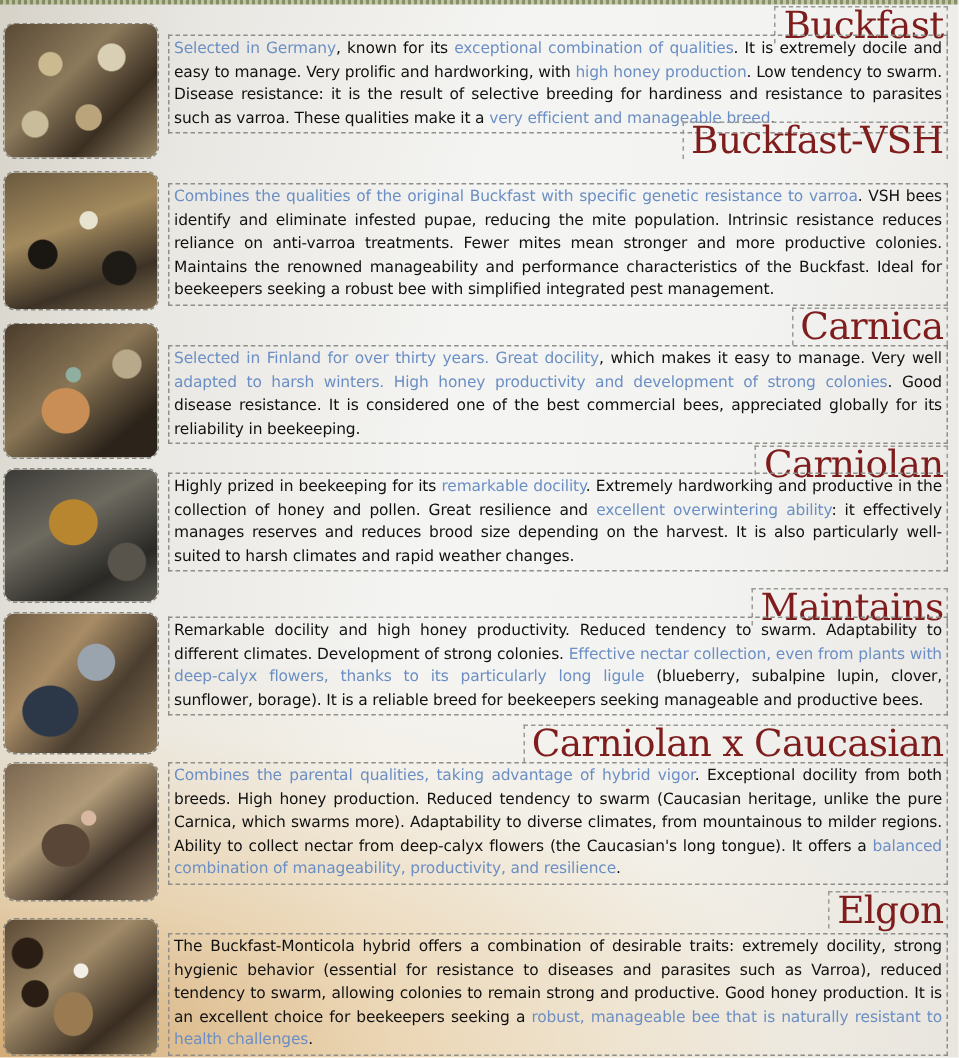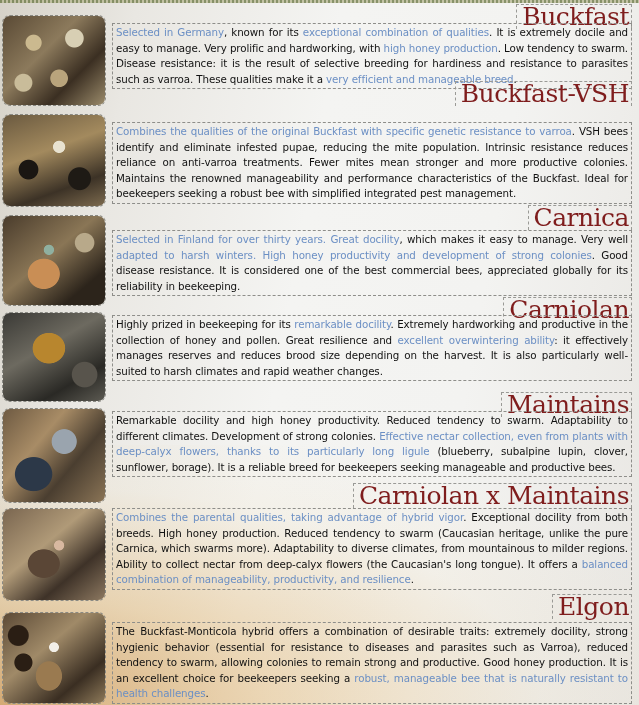--- a/index.html
+++ b/index.html
@@ -75,21 +75,21 @@
     <div class="pic" style="background:radial-gradient(ellipse at 30% 70%,#2c3848 0 18%,transparent 19%),radial-gradient(ellipse at 60% 35%,#9aa4ae 0 14%,transparent 15%),linear-gradient(130deg,#6e5a42,#a88c66 35%,#4a3e30 65%,#8a7456)"></div>
   </div>
   <div class="title" style="top:392px">Maintains</div>
   <div class="desc" style="top:411px"><span>Remarkable docility and high honey productivity.  Reduced tendency to swarm.   Adaptability to different climates.  Development of strong colonies.  </span><span class="hl" style="color: rgb(107, 143, 196);">Effective nectar collection, even from plants with deep-calyx flowers, thanks to its particularly long ligule</span><span> (blueberry, subalpine lupin, clover, sunflower, borage).  It is a reliable breed for beekeepers seeking manageable and productive bees.</span></div>
 </section>
 
 <section class="breed" style="top:0">
   <div class="thumb" style="top:508px;height:91px">
     <div class="pic" style="background:radial-gradient(circle at 55% 40%,#d8b8a0 0 6%,transparent 7%),radial-gradient(ellipse at 40% 60%,#5a4636 0 18%,transparent 19%),linear-gradient(140deg,#7a6650,#b09a78 40%,#3e3228 70%,#8c7860)"></div>
   </div>
-  <div class="title" style="top:483px">Carniolan x Maintains</div>
+  <div class="title" style="top:483px">Carniolan x Caucasian</div>
   <div class="desc" style="top:508px"><span class="hl" style="color: rgb(107, 143, 196);">Combines the parental qualities, taking advantage of hybrid vigor</span><span>.  Exceptional docility from both breeds.  High honey production.  Reduced tendency to swarm (Caucasian heritage, unlike the pure Carnica, which swarms more). Adaptability to diverse climates, from mountainous to milder regions. Ability to collect nectar from deep-calyx flowers (the Caucasian's long tongue).  It offers a </span><span class="hl" style="color: rgb(107, 143, 196);">balanced combination of manageability, productivity, and resilience</span><span>.</span></div>
 </section>
 
 <section class="breed" style="top:0">
   <div class="thumb" style="top:612px;height:90px">
     <div class="pic" style="background:radial-gradient(circle at 50% 38%,#f2efe8 0 6%,transparent 7%),radial-gradient(circle at 15% 25%,#2a1e14 0 9%,transparent 10%),radial-gradient(circle at 20% 55%,#2a1e14 0 9%,transparent 10%),radial-gradient(ellipse at 45% 70%,#9a7a50 0 16%,transparent 17%),linear-gradient(140deg,#5c4a36,#a08a68 40%,#3a2e22 75%,#8e7a5a)"></div>
   </div>
   <div class="title" style="top:594px">Elgon</div>
   <div class="desc" style="top:622px"><span>The  Buckfast-Monticola hybrid offers a combination of desirable traits: extremely docility, strong hygienic behavior (essential for resistance to diseases and parasites such as Varroa), reduced tendency to swarm, allowing colonies to remain strong and productive. Good honey production.  It is an excellent choice for beekeepers seeking a </span><span class="hl" style="color: rgb(107, 143, 196);">robust, manageable bee that is naturally resistant to health challenges</span><span>.</span></div>
 </section>

